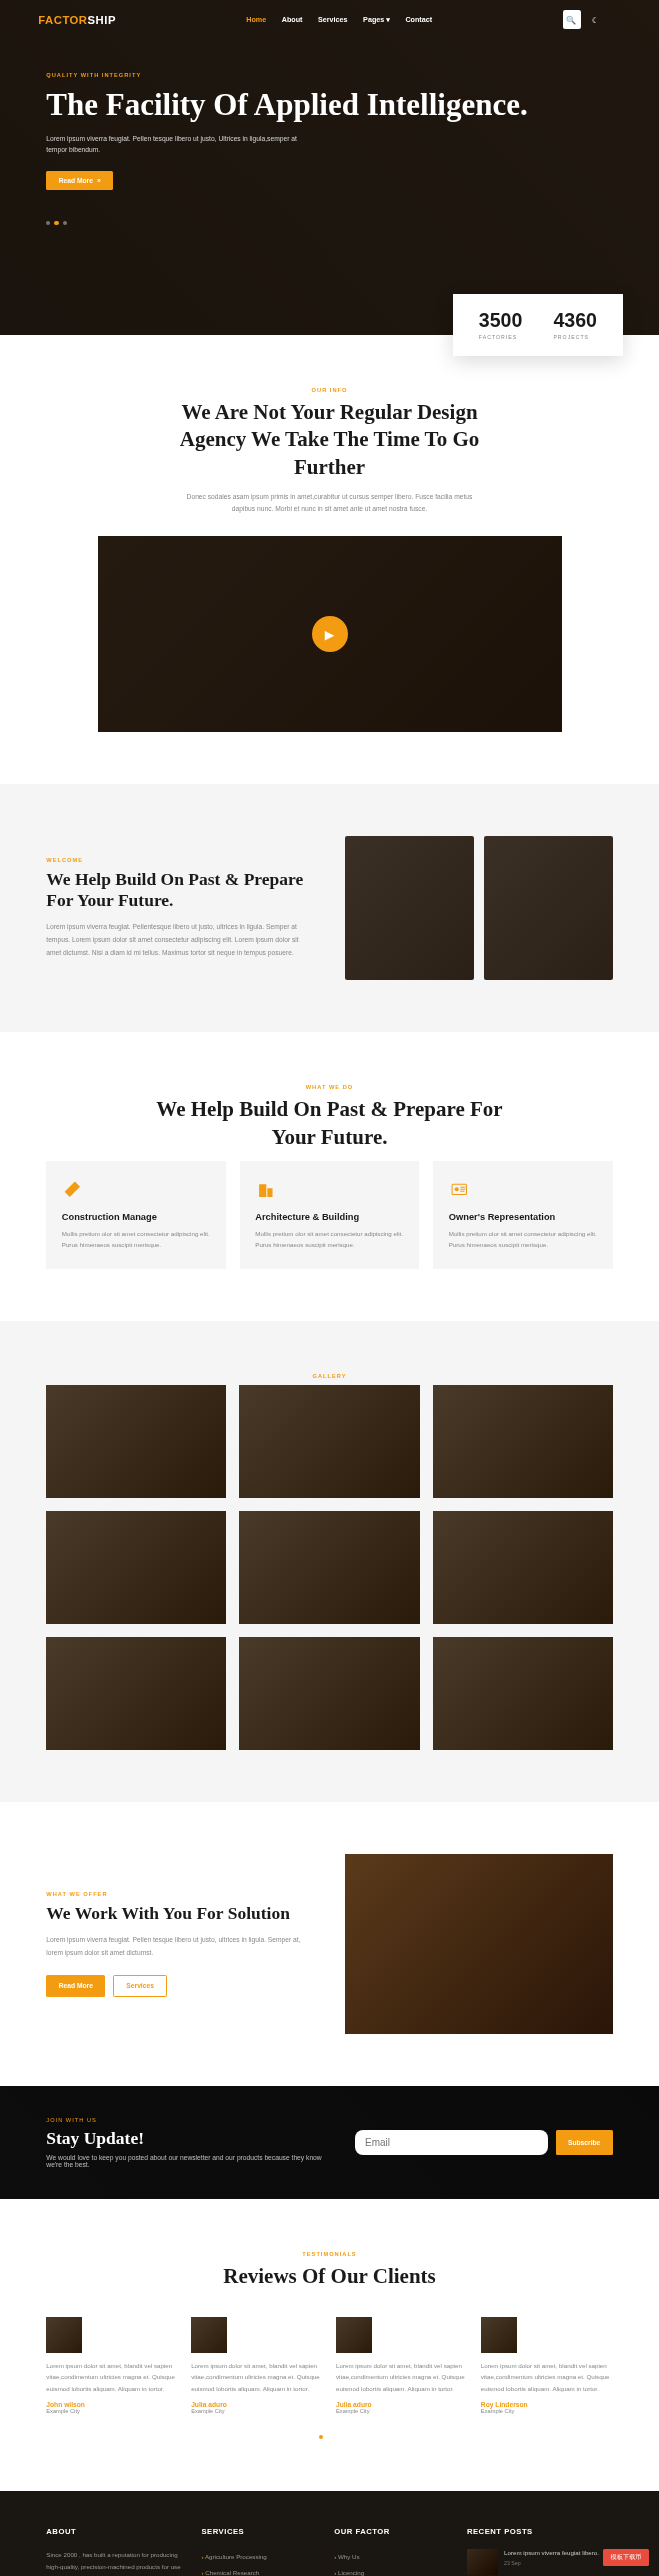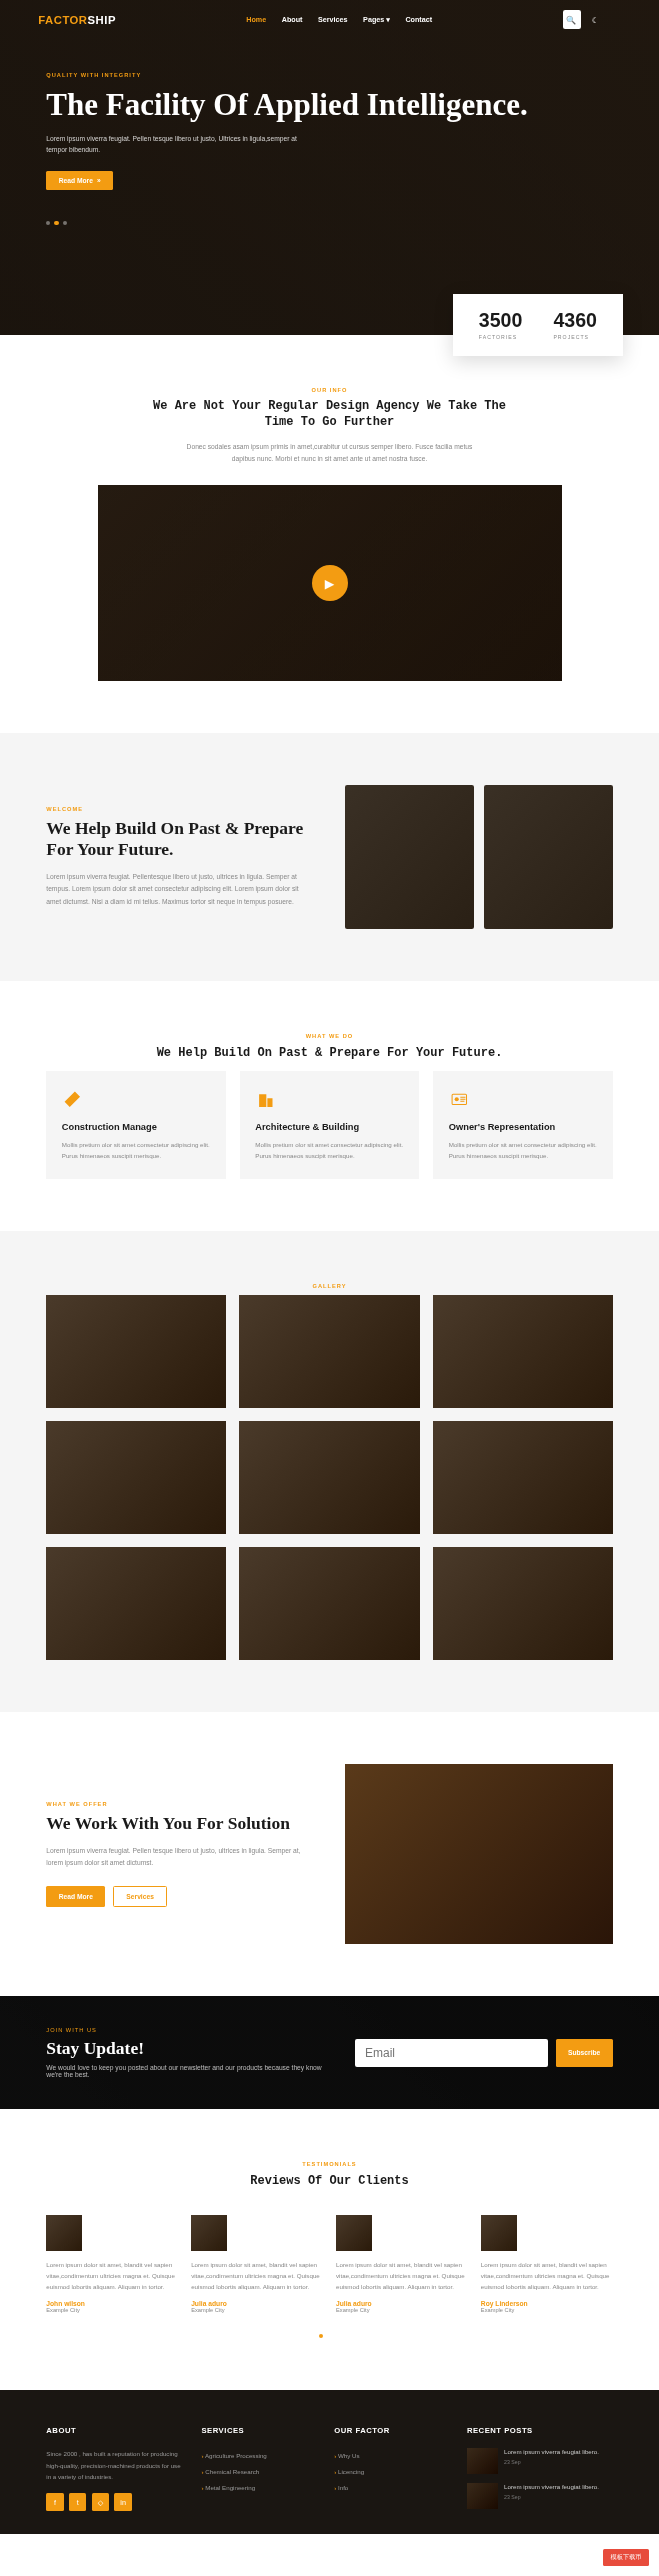--- a/index.html
+++ b/index.html
@@ -23,21 +23,21 @@
 .btn-outline{background:transparent;border:0.5px solid #f39c12;color:#f39c12}
 .dots{display:flex;gap:4.1px;margin-top:31px}
 .dot{width:4.1px;height:4.1px;border-radius:50%;background:rgba(255,255,255,0.4);cursor:pointer}
 .dot.active{background:#f39c12}
 .stats{position:absolute;bottom:-20.6px;right:36px;background:#fff;padding:15.5px 26px;display:flex;gap:31px;box-shadow:0 5.2px 20.6px rgba(0,0,0,0.15)}
 .stat{text-align:left}
 .stat-num{font-size:19.6px;font-weight:700;color:#1a1a1a}
 .stat-lbl{font-size:5.2px;letter-spacing:1px;color:#888;margin-top:2.1px}
 .section{padding:52px 0}
 .eyebrow{text-align:center;color:#f39c12;font-size:5.7px;letter-spacing:1px;font-weight:600;margin-bottom:6.2px}
-.section-title{text-align:center;font-size:12px;font-weight:700;font-family:Liberation Mono, monospace;max-width:361px;margin:0 auto 10.3px;line-height:1.3}
+.section-title{text-align:center;font-size:21px;font-weight:700;font-family:Liberation Serif, serif;max-width:361px;margin:0 auto 10.3px;line-height:1.3}
 .section-sub{text-align:center;color:#888;font-size:6.7px;max-width:309px;margin:0 auto 20.6px;line-height:1.8}
 .video{max-width:464px;margin:0 auto;height:196px;background:linear-gradient(rgba(30,20,10,0.4),rgba(30,20,10,0.4)),linear-gradient(135deg,#2a1f15,#1a1008);display:flex;align-items:center;justify-content:center;cursor:pointer}
 .play{width:36px;height:36px;border-radius:50%;background:#f39c12;display:flex;align-items:center;justify-content:center;color:#fff;font-size:12.4px}
 .gray-section{background:#f5f5f5}
 .two-col{display:grid;grid-template-columns:1fr 1fr;gap:31px;align-items:center}
 .col-title{font-size:17.5px;font-weight:700;font-family:Georgia,serif;line-height:1.2;margin-bottom:10.3px}
 .col-text{color:#888;font-size:6.7px;line-height:1.9}
 .img-pair{display:flex;gap:10.3px}
 .img-box{flex:1;height:144px;background:linear-gradient(135deg,#3a3025,#2a2015);border-radius:2.1px}
 .cards{display:grid;grid-template-columns:repeat(3,1fr);gap:14px}
@@ -49,21 +49,21 @@
 .gallery-item{height:113px;background:linear-gradient(135deg,#4a3a2a,#2a1a0a);cursor:pointer}
 .solution-img{height:180px;background:linear-gradient(135deg,#5a3a1a,#2a1508)}
 .btn-row{display:flex;gap:7.7px;margin-top:15.5px}
 .newsletter{background:linear-gradient(rgba(10,10,10,0.85),rgba(10,10,10,0.85)),linear-gradient(45deg,#1a1a1a,#0a0a0a);padding:31px 1px;color:#fff}
 .news-inner{display:flex;justify-content:space-between;align-items:center;gap:20.6px}
 .news-left{flex:1}
 .news-eyebrow{color:#f39c12;font-size:5.7px;letter-spacing:1px;margin-bottom:5.2px}
 .news-title{font-size:17.5px;font-weight:700;font-family:Georgia,serif;margin-bottom:5.2px}
 .news-text{font-size:6.7px;opacity:0.7}
 .news-form{display:flex;gap:7.7px;flex:1;max-width:258px}
-.news-input{flex:1;padding:7.2px 10.3px;border:none;border-radius:2px;font-size:12px}
+.news-input{flex:1;padding:7.2px 10.3px;border:none;border-radius:8px;font-size:10px}
 .testimonials{display:grid;grid-template-columns:repeat(4,1fr);gap:13px;margin-top:26px}
 .testimonial{}
 .avatar{width:36px;height:36px;background:linear-gradient(135deg,#4a3a2a,#2a1a0a);margin-bottom:7.7px}
 .testimonial p{font-size:6.2px;color:#888;line-height:1.8;margin-bottom:7.7px}
 .author{color:#f39c12;font-size:6.7px;font-weight:600}
 .city{color:#888;font-size:5.7px}
 .center-dots{display:flex;gap:4.1px;justify-content:center;margin-top:20.6px}
 .footer{background:#1a1612;color:#ccc;padding:36px 0 15.5px}
 .footer-cols{display:grid;grid-template-columns:1.2fr 1fr 1fr 1.3fr;gap:20.6px}
 .footer h4{color:#fff;font-size:7.7px;font-weight:700;margin-bottom:13px;letter-spacing:0.5px}

